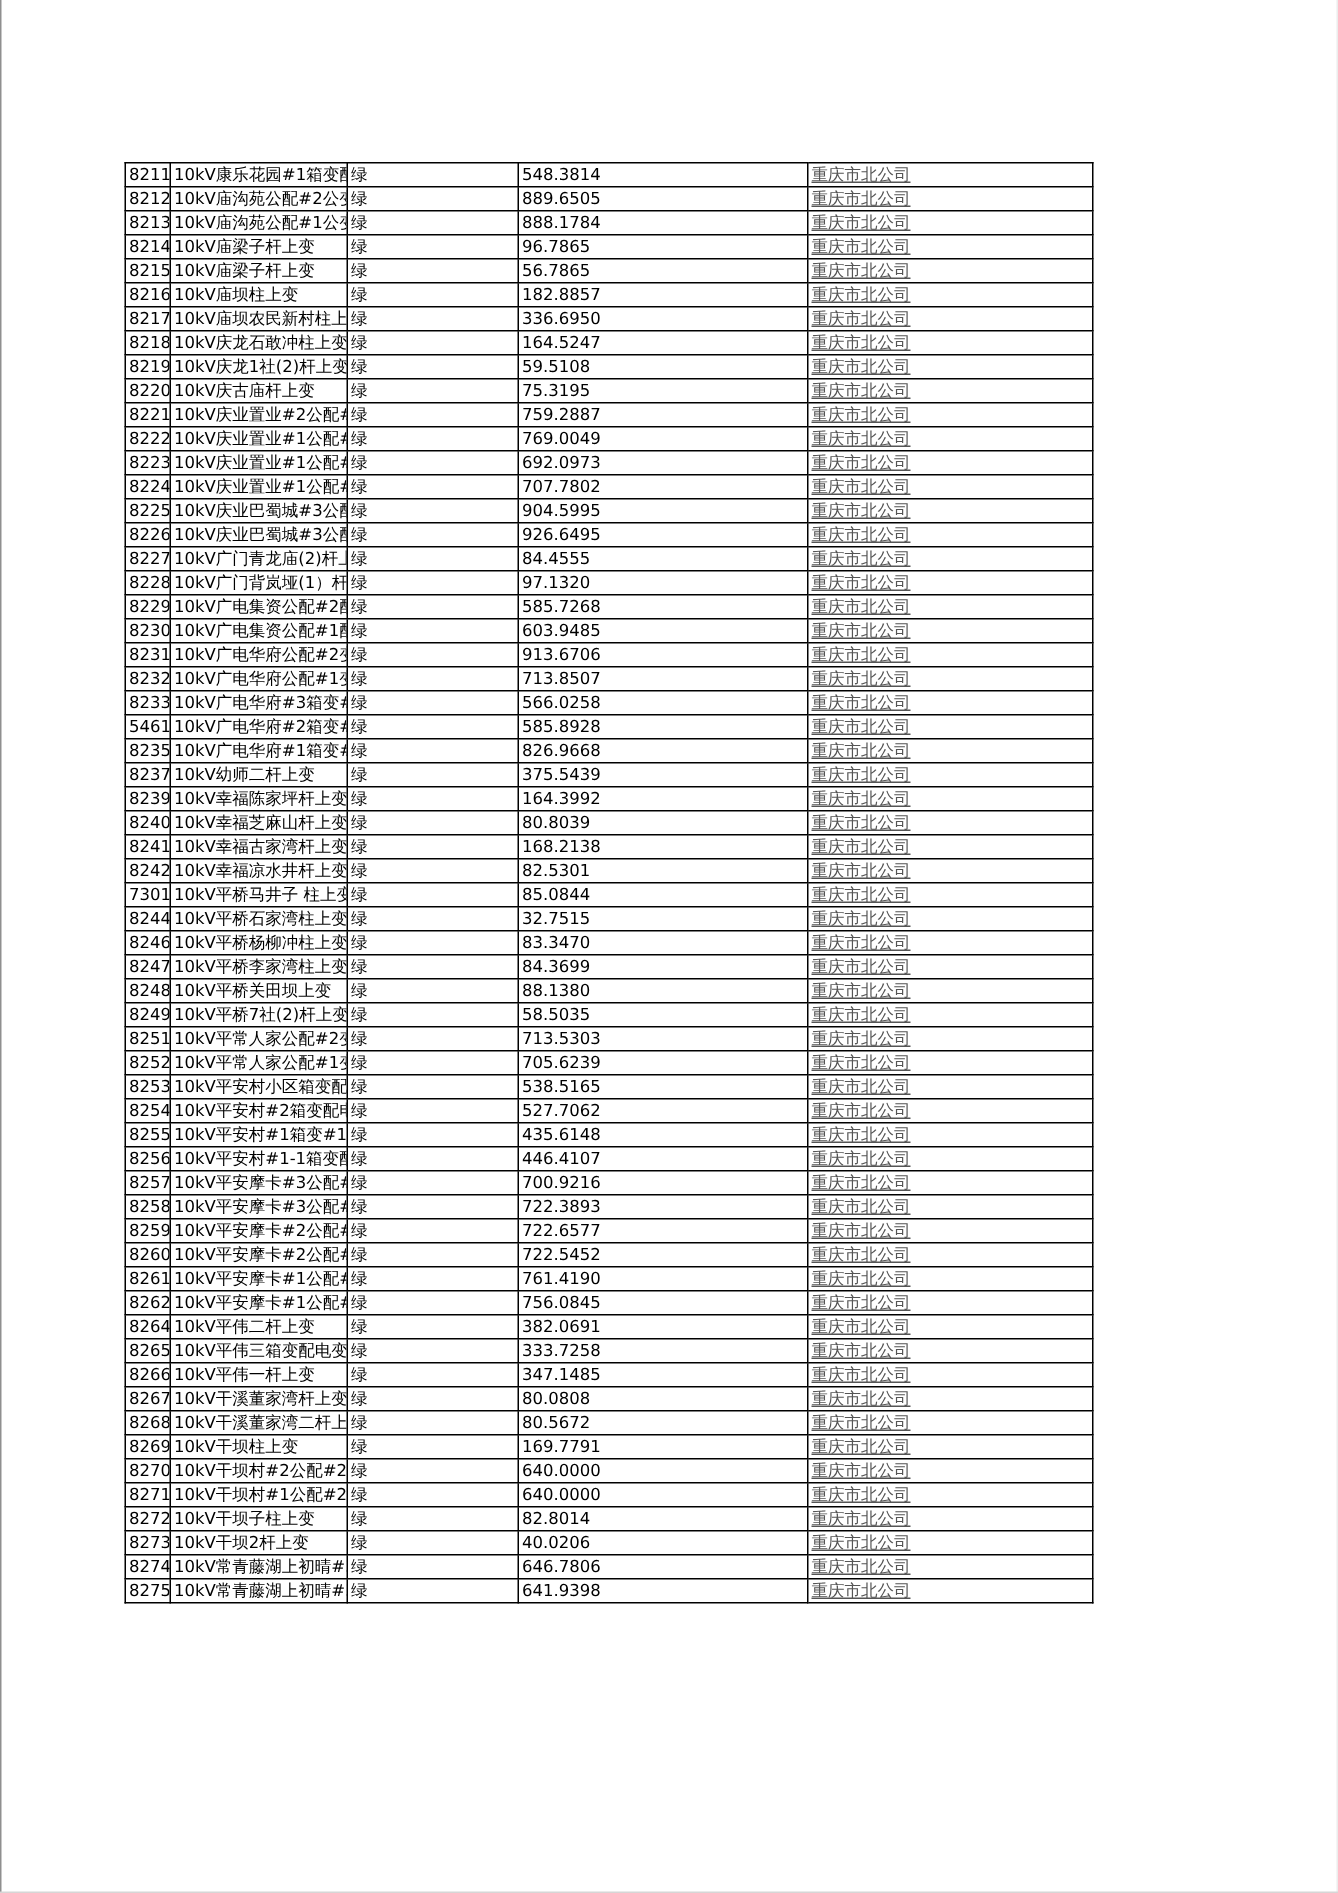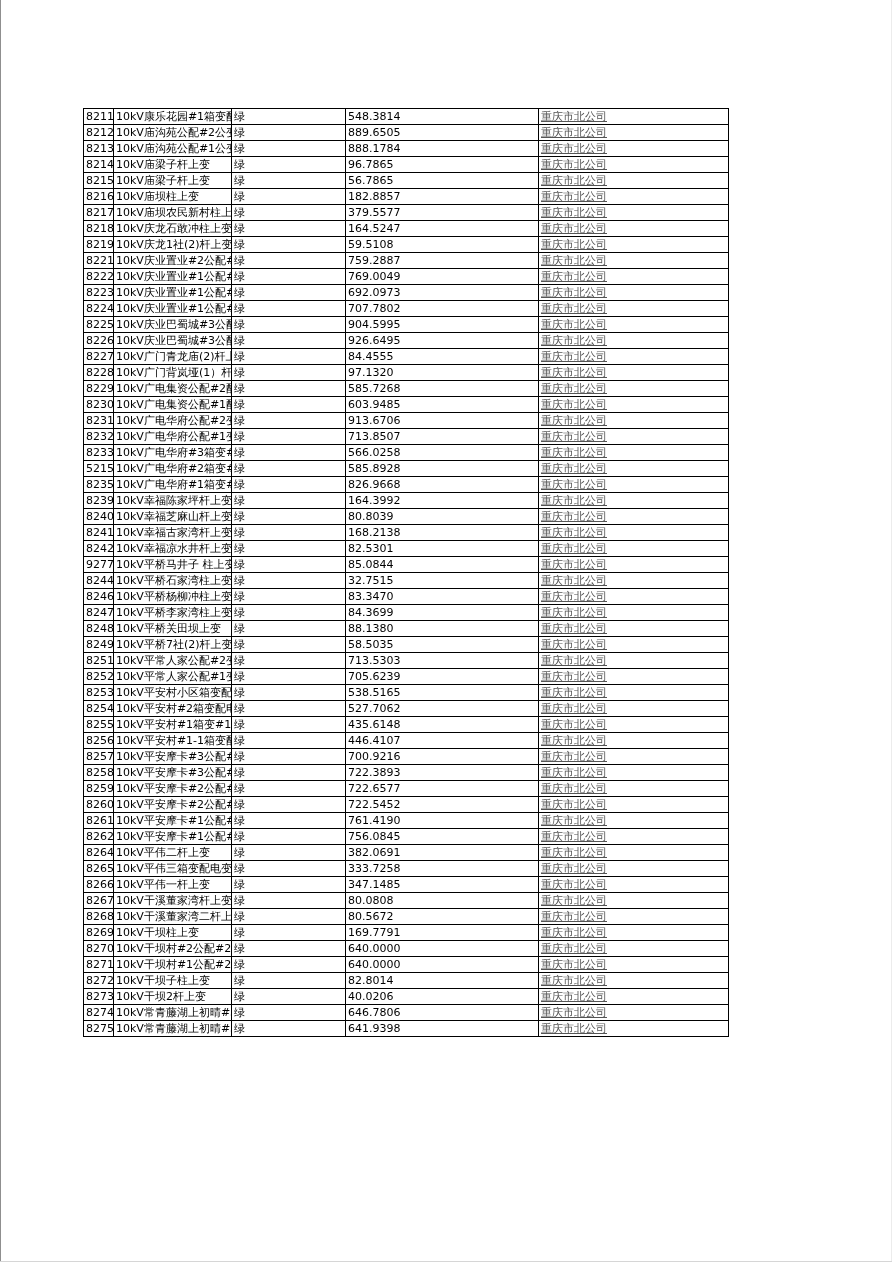--- a/index.html
+++ b/index.html
@@ -117,21 +117,21 @@
     <td>182.8857</td>
     <td>
       <span class="company-link">重庆市北公司</span>
     </td>
   </tr>
 
   <tr>
     <td>8217</td>
     <td>10kV庙坝农民新村柱上变</td>
     <td>绿</td>
-    <td>379.5577</td>
+    <td>336.6950</td>
     <td>
       <span class="company-link">重庆市北公司</span>
     </td>
   </tr>
 
   <tr>
     <td>8218</td>
     <td>10kV庆龙石敢冲柱上变</td>
     <td>绿</td>
     <td>164.5247</td>
@@ -143,20 +143,29 @@
   <tr>
     <td>8219</td>
     <td>10kV庆龙1社(2)杆上变</td>
     <td>绿</td>
     <td>59.5108</td>
     <td>
       <span class="company-link">重庆市北公司</span>
     </td>
   </tr>
 
+  <tr>
+    <td>8220</td>
+    <td>10kV庆古庙杆上变</td>
+    <td>绿</td>
+    <td>75.3195</td>
+    <td>
+      <span class="company-link">重庆市北公司</span>
+    </td>
+  </tr>
 
   <tr>
     <td>8221</td>
     <td>10kV庆业置业#2公配#1变</td>
     <td>绿</td>
     <td>759.2887</td>
     <td>
       <span class="company-link">重庆市北公司</span>
     </td>
   </tr>
@@ -275,40 +284,49 @@
     <td>8233</td>
     <td>10kV广电华府#3箱变#1变</td>
     <td>绿</td>
     <td>566.0258</td>
     <td>
       <span class="company-link">重庆市北公司</span>
     </td>
   </tr>
 
   <tr>
-    <td>5215</td>
+    <td>5461</td>
     <td>10kV广电华府#2箱变#1变</td>
     <td>绿</td>
     <td>585.8928</td>
     <td>
       <span class="company-link">重庆市北公司</span>
     </td>
   </tr>
 
   <tr>
     <td>8235</td>
     <td>10kV广电华府#1箱变#1变</td>
     <td>绿</td>
     <td>826.9668</td>
     <td>
       <span class="company-link">重庆市北公司</span>
     </td>
   </tr>
 
 
+  <tr>
+    <td>8237</td>
+    <td>10kV幼师二杆上变</td>
+    <td>绿</td>
+    <td>375.5439</td>
+    <td>
+      <span class="company-link">重庆市北公司</span>
+    </td>
+  </tr>
 
 
   <tr>
     <td>8239</td>
     <td>10kV幸福陈家坪杆上变</td>
     <td>绿</td>
     <td>164.3992</td>
     <td>
       <span class="company-link">重庆市北公司</span>
     </td>
@@ -338,21 +356,21 @@
     <td>8242</td>
     <td>10kV幸福凉水井杆上变</td>
     <td>绿</td>
     <td>82.5301</td>
     <td>
       <span class="company-link">重庆市北公司</span>
     </td>
   </tr>
 
   <tr>
-    <td>9277</td>
+    <td>7301</td>
     <td>10kV平桥马井子 柱上变</td>
     <td>绿</td>
     <td>85.0844</td>
     <td>
       <span class="company-link">重庆市北公司</span>
     </td>
   </tr>
 
   <tr>
     <td>8244</td>

